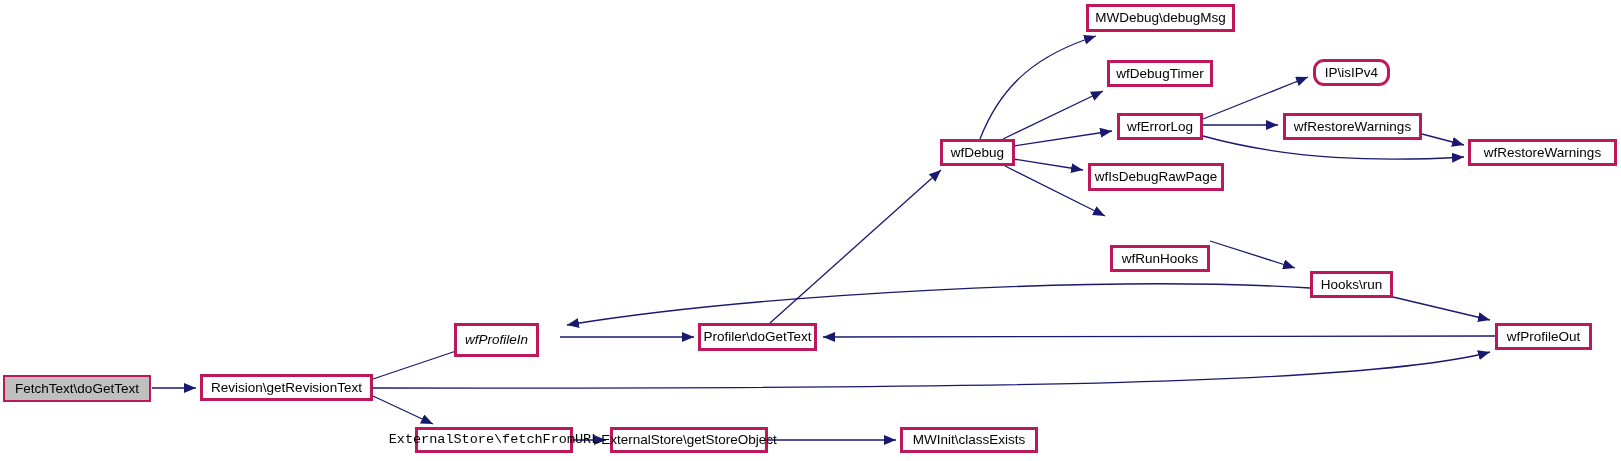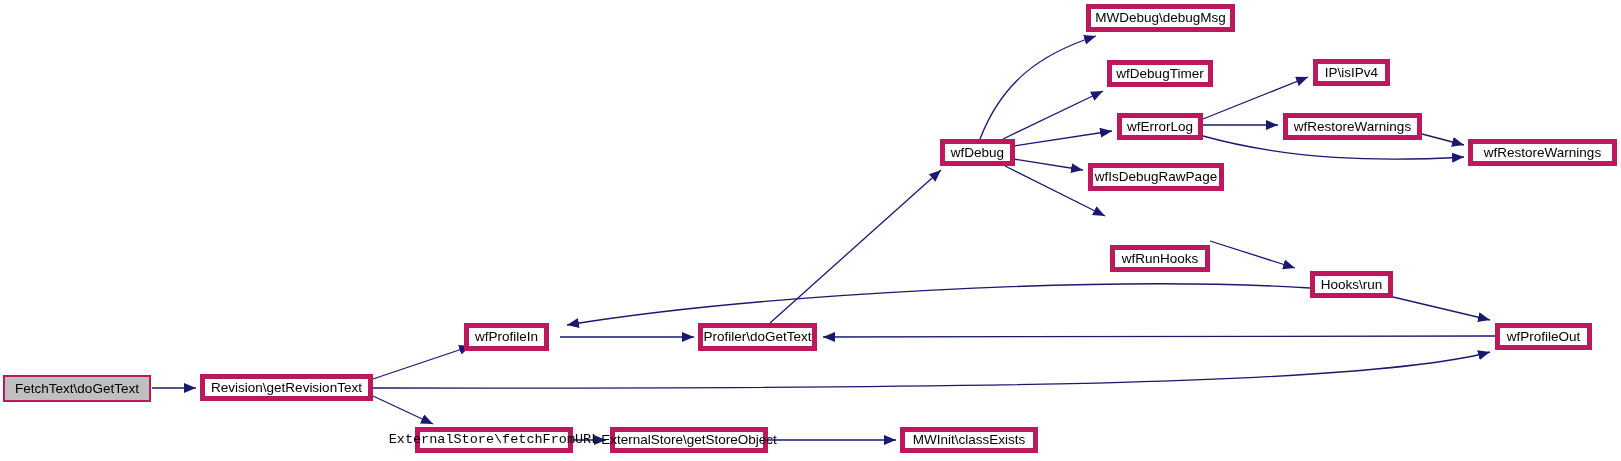--- a/index.html
+++ b/index.html
@@ -22,21 +22,21 @@
     height: 461px;
   }
   #edge-layer path.edge {
     fill: none;
     stroke-width: 1.3px;
   }
   #node-layer .node {
     position: absolute;
     box-sizing: border-box;
     background: #ffffff;
-    border: 5px solid #be185d;
+    border: 3px solid #be185d;
     display: flex;
     align-items: center;
     justify-content: center;
     font-size: 13.5px;
     line-height: 1;
     color: #000000;
     white-space: nowrap;
     cursor: pointer;
   }
   #node-layer .node.highlighted {
@@ -75,30 +75,30 @@
         <path d="M1310,288 C1100,275 750,295 567,325" class="edge" stroke="#191970" marker-end="url(#arrowhead)"></path>
         <path d="M1393,297 L1490,320" class="edge" stroke="#191970" marker-end="url(#arrowhead)"></path>
         <path d="M1495,336 L823,337" class="edge" stroke="#191970" marker-end="url(#arrowhead)"></path>
         <path d="M573,440 L606,440" class="edge" stroke="#191970" marker-end="url(#arrowhead)"></path>
         <path d="M768,440 L896,440" class="edge" stroke="#191970" marker-end="url(#arrowhead)"></path>
       </g>
   </svg>
   <div id="node-layer">
       <div class="node highlighted" style="left: 3px; top: 375px; width: 148px; height: 27px;">FetchText\doGetText</div>
       <div class="node" style="left: 200px; top: 374px; width: 173px; height: 27px;">Revision\getRevisionText</div>
-      <div class="node" style="left: 464px; top: 323px; width: 85px; height: 28px;">wfProfileIn</div>
+      <div class="node" style="left: 454px; top: 323px; width: 85px; height: 34px; font-style: italic;">wfProfileIn</div>
       <div class="node" style="left: 698px; top: 323px; width: 119px; height: 28px;">Profiler\doGetText</div>
       <div class="node" style="left: 932px; top: 139px; width: 75px; height: 27px; margin-left: 8px;">wfDebug</div>
       <div class="node" style="left: 1086px; top: 4px; width: 149px; height: 28px;">MWDebug\debugMsg</div>
       <div class="node" style="left: 1107px; top: 60px; width: 106px; height: 27px;">wfDebugTimer</div>
       <div class="node" style="left: 1117px; top: 113px; width: 86px; height: 27px;">wfErrorLog</div>
       <div class="node" style="left: 1088px; top: 163px; width: 136px; height: 28px;">wfIsDebugRawPage</div>
       <div class="node" style="left: 1110px; top: 220px; width: 100px; height: 27px; margin-top: 25px;">wfRunHooks</div>
       <div class="node" style="left: 1310px; top: 271px; width: 83px; height: 27px;">Hooks\run</div>
-      <div class="node" style="left: 1313px; top: 59px; width: 77px; height: 27px;">IP\isIPv4</div>
+      <div class="node" style="left: 1313px; top: 59px; width: 77px; height: 27px; border-radius: 11px;">IP\isIPv4</div>
       <div class="node" style="left: 1283px; top: 113px; width: 139px; height: 27px;">wfRestoreWarnings</div>
       <div class="node" style="left: 1468px; top: 139px; width: 149px; height: 27px;">wfRestoreWarnings</div>
       <div class="node" style="left: 1495px; top: 323px; width: 97px; height: 27px;">wfProfileOut</div>
       <div class="node" style="left: 415px; top: 427px; width: 158px; height: 26px; font-family: Liberation Mono, monospace;">ExternalStore\fetchFromURL</div>
       <div class="node" style="left: 610px; top: 427px; width: 158px; height: 26px;">ExternalStore\getStoreObject</div>
       <div class="node" style="left: 900px; top: 427px; width: 138px; height: 26px;">MWInit\classExists</div>
     </div>
 </div>
 
 </body></html>

